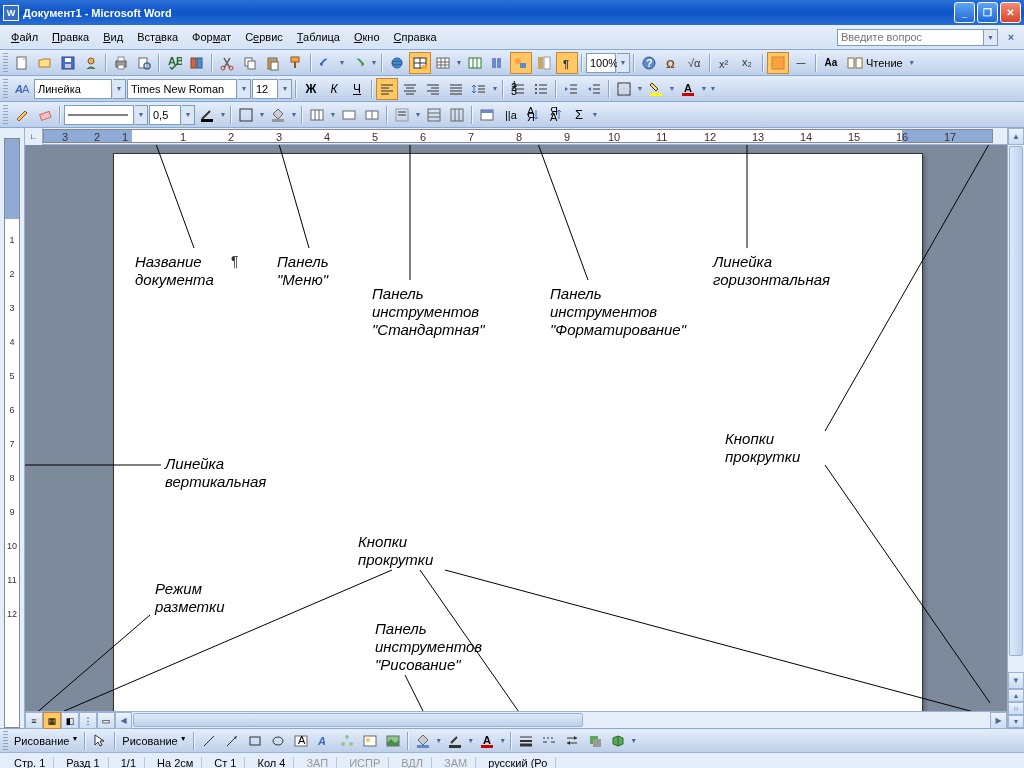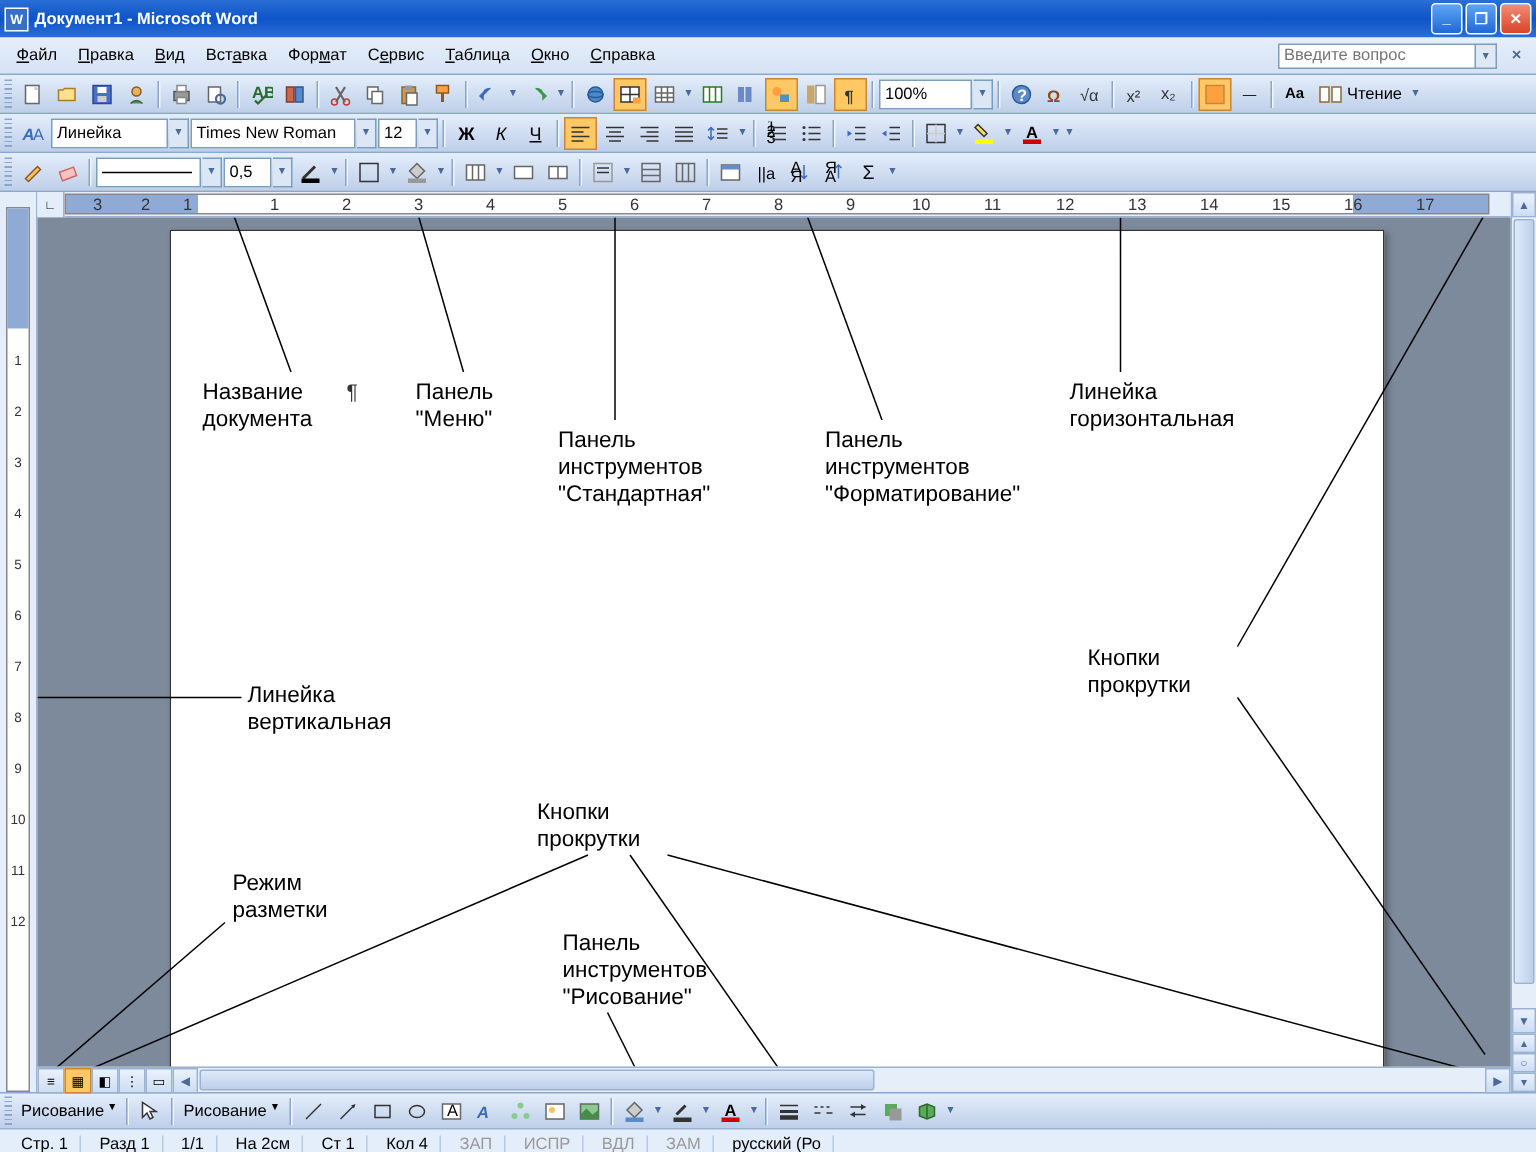--- a/index.html
+++ b/index.html
@@ -7,33 +7,33 @@
 .titlebar{height:25px;background:linear-gradient(to bottom,#2a6ed5,#0d54c8 50%,#2a6ed5);display:flex;align-items:center;padding:0 3px;color:#fff}
 .tb-icon{width:16px;height:16px;background:#3a6fc7;border:1px solid #fff;margin-right:4px;display:inline-flex;align-items:center;justify-content:center;font-size:9px;font-weight:bold;color:#fff}
 .tb-title{font-weight:bold;flex:1}
 .tb-btns{display:flex;gap:2px}
 .tb-btn{width:21px;height:21px;background:linear-gradient(#5ca5f6,#2169d5);border:1px solid #fff;border-radius:3px;display:flex;align-items:center;justify-content:center;color:#fff;font-weight:bold;font-size:10px}
 .tb-btn.close{background:linear-gradient(#f18c75,#d9462a)}
 .menubar{height:25px;background:linear-gradient(#e6eef9,#d5e3f5);display:flex;align-items:center;padding:0 4px;border-bottom:1px solid #89a8d0}
 .menu-item{padding:3px 7px;cursor:default}
 .menu-item u{text-decoration:underline}
 .help-box{margin-left:auto;display:flex;align-items:center}
-.help-input{width:132px;height:17px;border:1px solid #7b9ebd;background:#fff;color:#888;padding:0 3px;font-size:11px}
+.help-input{width:147px;height:17px;border:1px solid #7b9ebd;background:#fff;color:#888;padding:0 3px;font-size:11px}
 .help-drop{width:14px;height:17px;background:#e0e8f4;border:1px solid #7b9ebd;border-left:none;display:flex;align-items:center;justify-content:center;font-size:7px;color:#4a6a9c}
 .menu-x{width:18px;height:18px;margin-left:4px;display:flex;align-items:center;justify-content:center;color:#4a6a9c;font-weight:bold}
 .toolbar{height:26px;background:linear-gradient(#e4eefb,#becfe9);display:flex;align-items:center;padding:0 3px;border-bottom:1px solid #89a8d0;gap:1px}
 .tgrip{width:5px;height:20px;background:repeating-linear-gradient(to bottom,#8ea6c8 0,#8ea6c8 1px,transparent 1px,transparent 3px);margin-right:2px}
 .tbtn{min-width:22px;height:22px;display:flex;align-items:center;justify-content:center;border:1px solid transparent;position:relative;cursor:default}
 .tbtn.hl{background:#ffc864;border:1px solid #ca8637}
 .tbtn svg{width:16px;height:16px}
 .tsep{width:2px;height:18px;border-left:1px solid #8ba4c7;border-right:1px solid #f0f6fd;margin:0 2px}
 .tdd{width:8px;display:flex;align-items:center;justify-content:center;font-size:7px;color:#4a6a9c}
 .combo{height:20px;background:#fff;border:1px solid #7b9ebd;display:flex;align-items:center;padding:0 3px}
 .combo-dd{width:13px;height:20px;background:#dce7f5;border:1px solid #7b9ebd;border-left:none;display:flex;align-items:center;justify-content:center;font-size:7px;color:#4a6a9c}
-.zoom{width:62px}
+.zoom{width:30px}
 .style{width:78px}
 .font{width:110px}
 .size{width:26px}
 .txt{font-size:11px;color:#000}
 .reading{display:flex;align-items:center;padding:0 4px;gap:3px}
 .workspace{position:relative;height:600px;display:flex}
 .vruler{width:25px;background:#e4eefb;border-right:1px solid #9cb2d2;position:relative}
 .vruler-scale{position:absolute;left:4px;top:10px;width:16px;bottom:0;background:#fff;border:1px solid #888}
 .vruler-scale::before{content:'';position:absolute;top:0;left:0;right:0;height:80px;background:#8fabd5}
 .vruler-nums{position:absolute;left:6px;top:95px;font-size:9px;color:#333;line-height:34px;text-align:center;width:12px}
@@ -57,21 +57,21 @@
 .viewbtn{width:18px;height:17px;background:linear-gradient(#eaf2fc,#cdddf2);border:1px solid #9cb2d2;display:flex;align-items:center;justify-content:center;font-size:9px}
 .viewbtn.act{background:#ffc864;border-color:#ca8637}
 .hscroll{flex:1;display:flex;background:#e6eef9}
 .hstrack{flex:1;position:relative;background:#e6eef9}
 .hsthumb{position:absolute;top:1px;bottom:1px;background:linear-gradient(#ddeafb,#becfe9);border:1px solid #9cb2d2;border-radius:2px}
 .drawbar{height:24px;background:linear-gradient(#e4eefb,#becfe9);display:flex;align-items:center;padding:0 3px;border-top:1px solid #89a8d0;gap:1px}
 .drawlbl{padding:0 3px;display:flex;gap:2px}
 .statusbar{height:20px;background:#e4eefb;border-top:1px solid #9cb2d2;display:flex;align-items:center;padding:0 6px;gap:4px;font-size:11px}
 .stcell{padding:0 8px;border-right:1px solid #b8c8de}
 .stcell.dim{color:#999}
-.callout{position:absolute;font-family:Arial;font-size:15px;color:#000;pointer-events:none;line-height:1.2}
+.callout{position:absolute;font-style:italic;font-family:Arial;font-size:15px;color:#000;pointer-events:none;line-height:1.2}
 .pilcrow{position:absolute;font-size:14px;color:#333}
 .ico{display:inline-block;width:16px;height:16px}
 </style>
 </head>
 <body>
 
 <div class="titlebar">
   <div class="tb-icon">W</div>
   <div class="tb-title">Документ1 - Microsoft Word</div>
   <div class="tb-btns">

